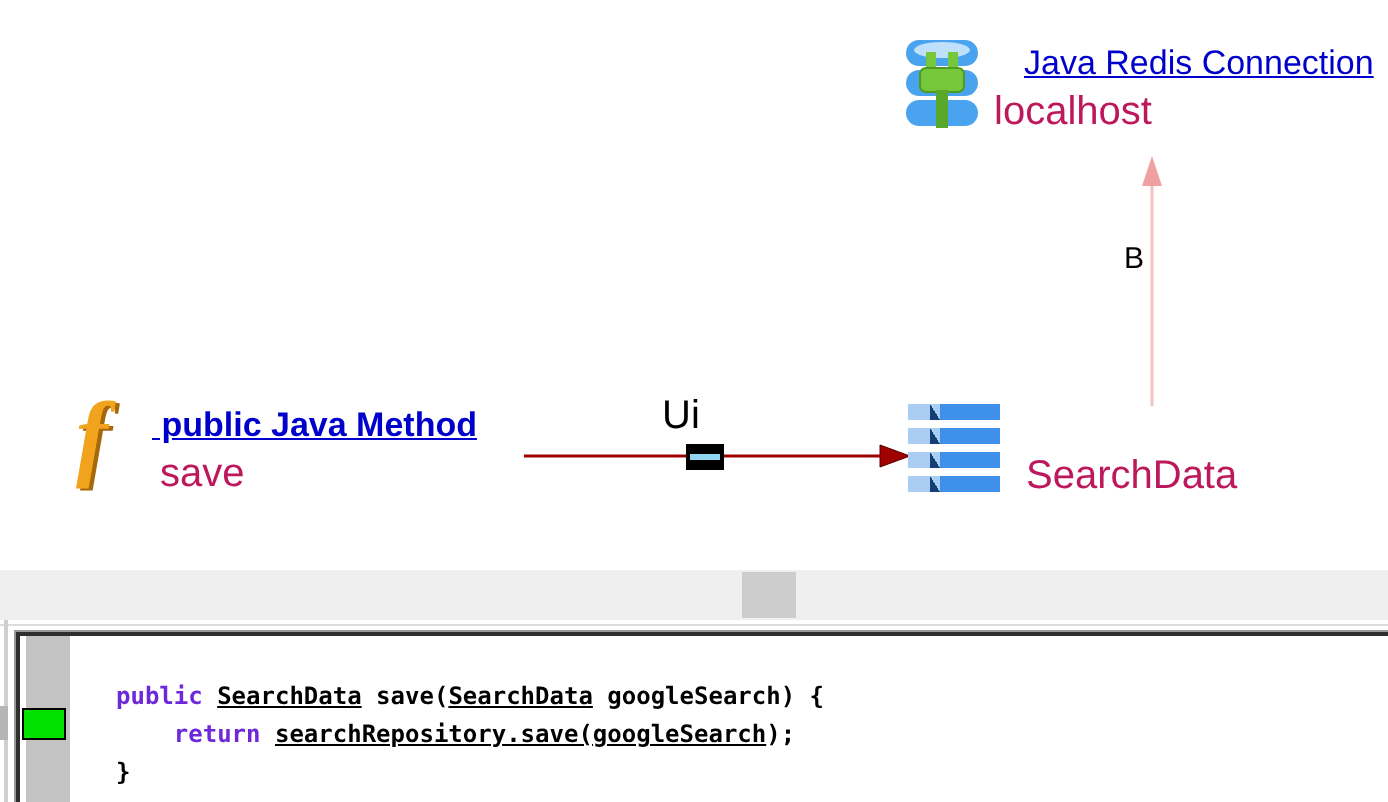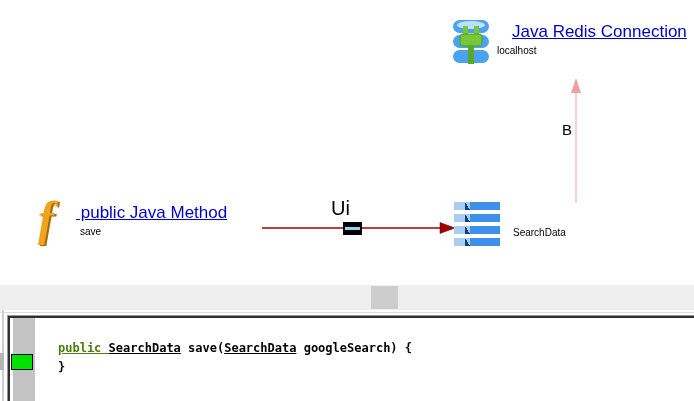--- a/index.html
+++ b/index.html
@@ -5,21 +5,21 @@
   html,body{margin:0;padding:0;}
   .root{position:relative;width:694px;height:401px;background:#ffffff;overflow:hidden;
         font-family:"Liberation Sans",sans-serif;}
 
   
   .diagram{position:absolute;left:0;top:0;width:694px;height:285px;background:#fff;}
   .edges-svg{position:absolute;left:0;top:0;}
 
   .node-title{position:absolute;font-size:17px;color:#0000cc;text-decoration:underline;
               white-space:pre;cursor:pointer;}
-  .node-sub{position:absolute;font-size:10px;color:#000000;white-space:pre;}
+  .node-sub{position:absolute;font-size:20px;color:#be185d;white-space:pre;}
   .edge-label{position:absolute;color:#000;background:#ffffff;line-height:1.1;}
   .ui-label{left:331px;top:197px;font-size:20px;}
   .b-label{left:562px;top:122px;font-size:15px;}
 
   
   .fn-icon{position:absolute;left:24px;top:192px;width:44px;height:54px;
            font-family:"Liberation Serif",serif;font-style:italic;font-weight:bold;
            font-size:48px;line-height:54px;text-align:center;color:#f2a31d;
            text-shadow:2px 1px 0 #a5690b;cursor:pointer;}
 
@@ -43,21 +43,21 @@
 
   
   .code-panel{position:absolute;left:8px;top:316px;width:685px;height:85px;background:#fff;
               border:2px solid #2f2f2f;outline:1px solid #999;}
   .gutter{position:absolute;left:3px;top:0;bottom:0;width:22px;background:#c3c3c3;}
   .marker{position:absolute;left:-2px;top:36px;width:20px;height:14px;background:#00e100;
           border:1px solid #000;cursor:pointer;}
   .code{position:absolute;left:48px;top:21px;font-family:"DejaVu Sans Mono","Liberation Mono",monospace;
         font-size:12px;font-weight:600;line-height:19px;color:#000;}
   .code-line{white-space:pre;}
-  .kw{color:#4d7c0f;text-decoration:underline;}
+  .kw{color:#6d28d9;}
   .lk{text-decoration:underline;cursor:pointer;}
 </style>
 </head>
 <body>
 
 <div class="root">
 
   <div class="diagram">
 
     <svg class="edges-svg" width="694" height="285">
@@ -81,21 +81,21 @@
       <rect x="3" y="34" width="36" height="13" rx="6.5" fill="#4aa3ee"></rect>
       <rect x="13" y="10" width="5" height="10" fill="#76c73a"></rect>
       <rect x="24" y="10" width="5" height="10" fill="#76c73a"></rect>
       <rect x="10" y="18" width="22" height="12" rx="3" fill="#76c73a" stroke="#4e9a22" stroke-width="1"></rect>
       <rect x="18" y="29" width="6" height="19" fill="#5aa82a"></rect>
     </svg>
     <a class="node-title" style="left:512px;top:22px;">Java Redis Connection</a>
     <div class="node-sub" style="left:497px;top:45px;">localhost</div>
 
     <div class="fn-icon">f</div>
-    <a class="node-title" style="left:76px;top:203px;"> public Java Method</a>
+    <a class="node-title" style="left:76px;top:203px;font-weight:bold;"> public Java Method</a>
     <div class="node-sub" style="left:80px;top:226px;">save</div>
 
     <div class="coll-icon">
       <div class="cl-row">
           <div class="cl-sq"></div>
           <div class="cl-fold"></div>
           <div class="cl-bar"></div>
         </div>
       <div class="cl-row">
           <div class="cl-sq"></div>
@@ -122,17 +122,18 @@
   <div class="sep-line"></div>
   <div class="vline"></div>
   <div class="vthumb"></div>
 
   <div class="code-panel">
     <div class="gutter">
       <div class="marker"></div>
     </div>
     <div class="code">
         <div class="code-line"><span class="kw">public </span><span class="lk">SearchData</span><span class="pl"> save(</span><span class="lk">SearchData</span><span class="pl"> googleSearch) {</span></div>
+        <div class="code-line"><span class="pl">    </span><span class="kw">return </span><span class="lk">searchRepository.save(googleSearch</span><span class="pl">);</span></div>
         <div class="code-line"><span class="pl">}</span></div>
       </div>
   </div>
 
 </div>
 
 </body></html>

